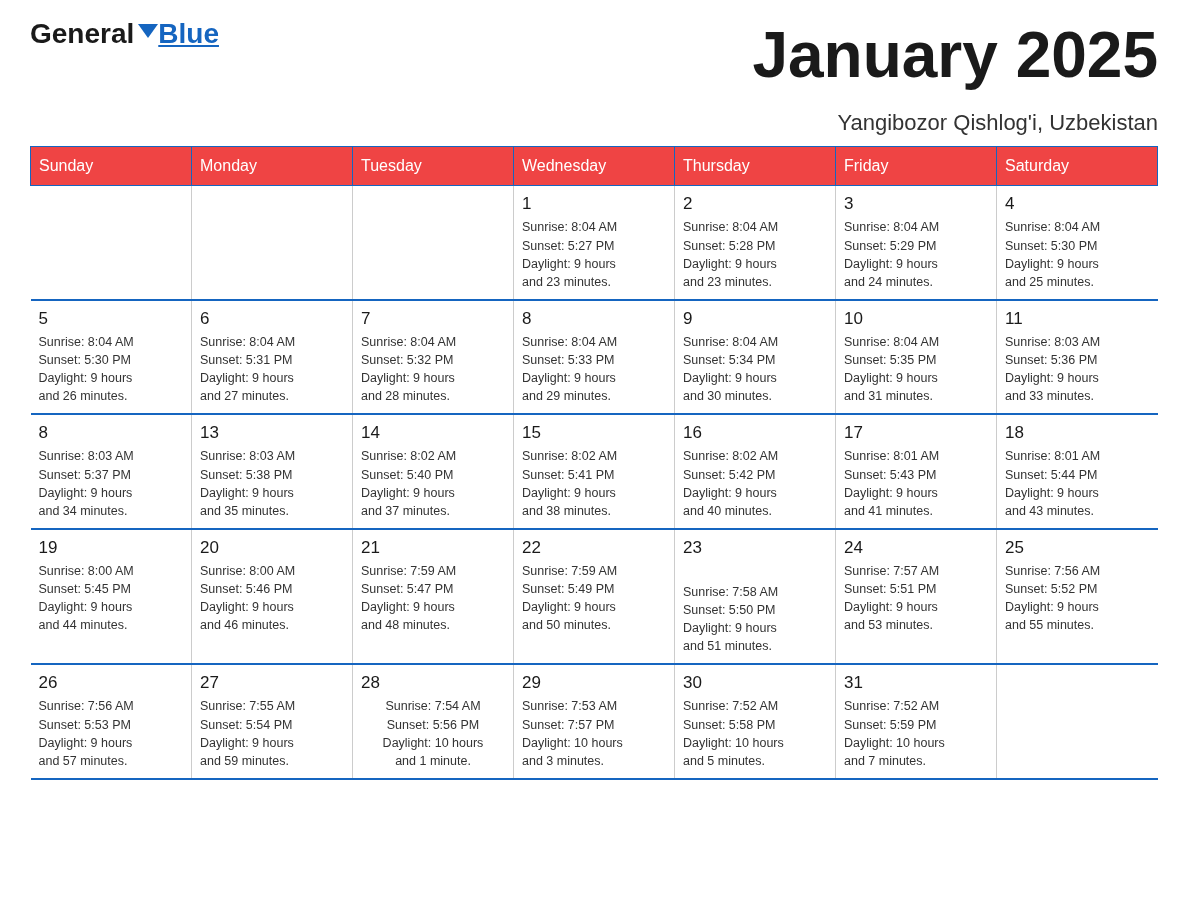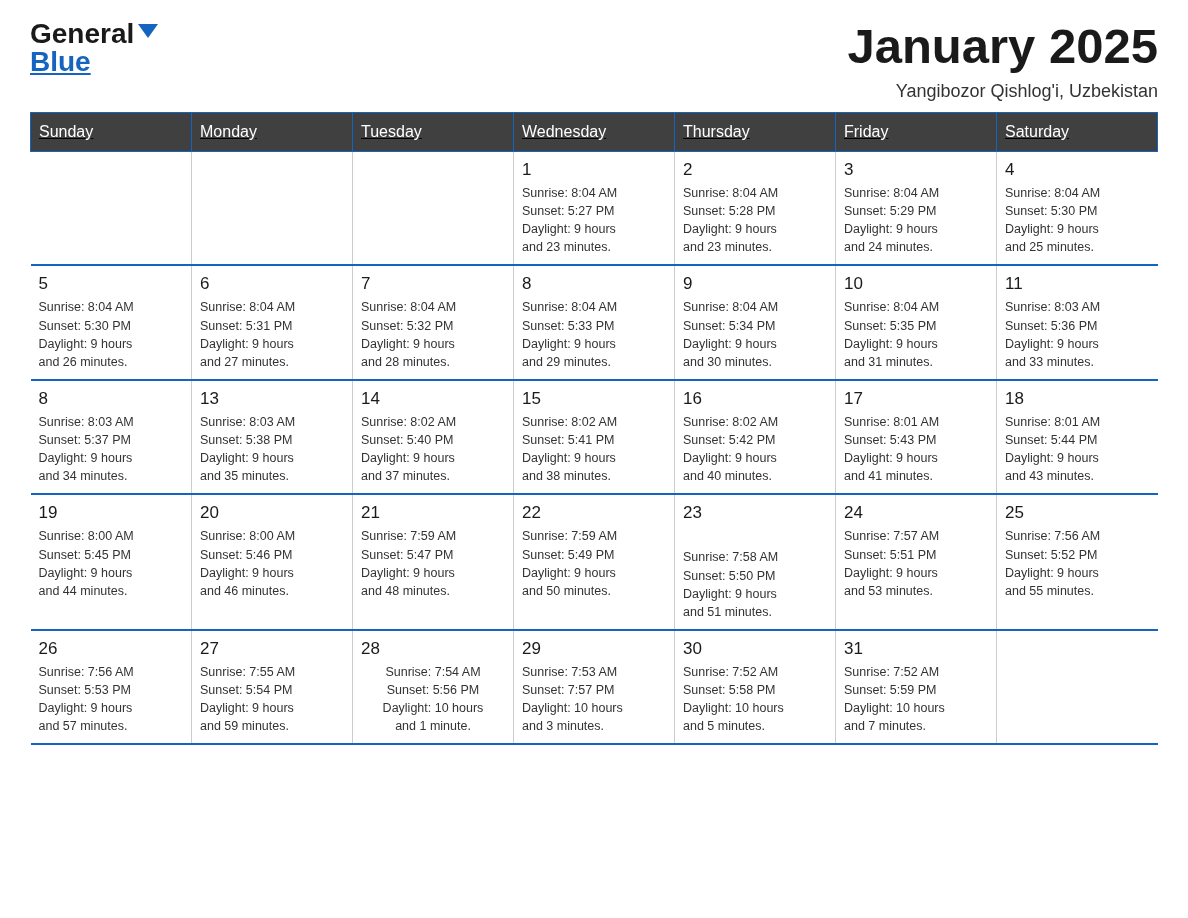--- a/index.html
+++ b/index.html
@@ -11,21 +11,20 @@
       min-height: 918px;
     }
     .header-area {
       display: flex;
       justify-content: space-between;
       align-items: flex-start;
       margin-bottom: 10px;
     }
     .logo {
       display: flex;
-      flex-direction: column;
       align-items: flex-start;
     }
     .logo-text-general {
       font-size: 28px;
       font-weight: bold;
       color: #1a1a1a;
       line-height: 1;
     }
     .logo-text-blue {
       font-size: 28px;
@@ -47,38 +46,37 @@
       top: -3px;
     }
     .logo-row {
       display: flex;
       align-items: center;
     }
     .title-area {
       text-align: right;
     }
     .calendar-title {
-      font-size: 49px;
+      font-size: 64px;
       font-weight: bold;
       color: #1a1a1a;
       line-height: 1.1;
     }
     .calendar-subtitle {
-      font-size: 18px;
+      font-size: 22px;
       color: #333;
-      margin-top: 7px;
+      margin-top: 20px;
     }
     table {
       width: 100%;
       border-collapse: collapse;
       margin-top: 10px;
     }
     thead tr {
-      background-color: #404040;
-      text-decoration: underline;
+      background-color: #ef4444;
     }
     thead th {
       color: #fff;
       font-size: 16px;
       font-weight: normal;
       padding: 10px 8px;
       text-align: left;
       border: 1px solid #1565c0;
     }
     tbody tr {

